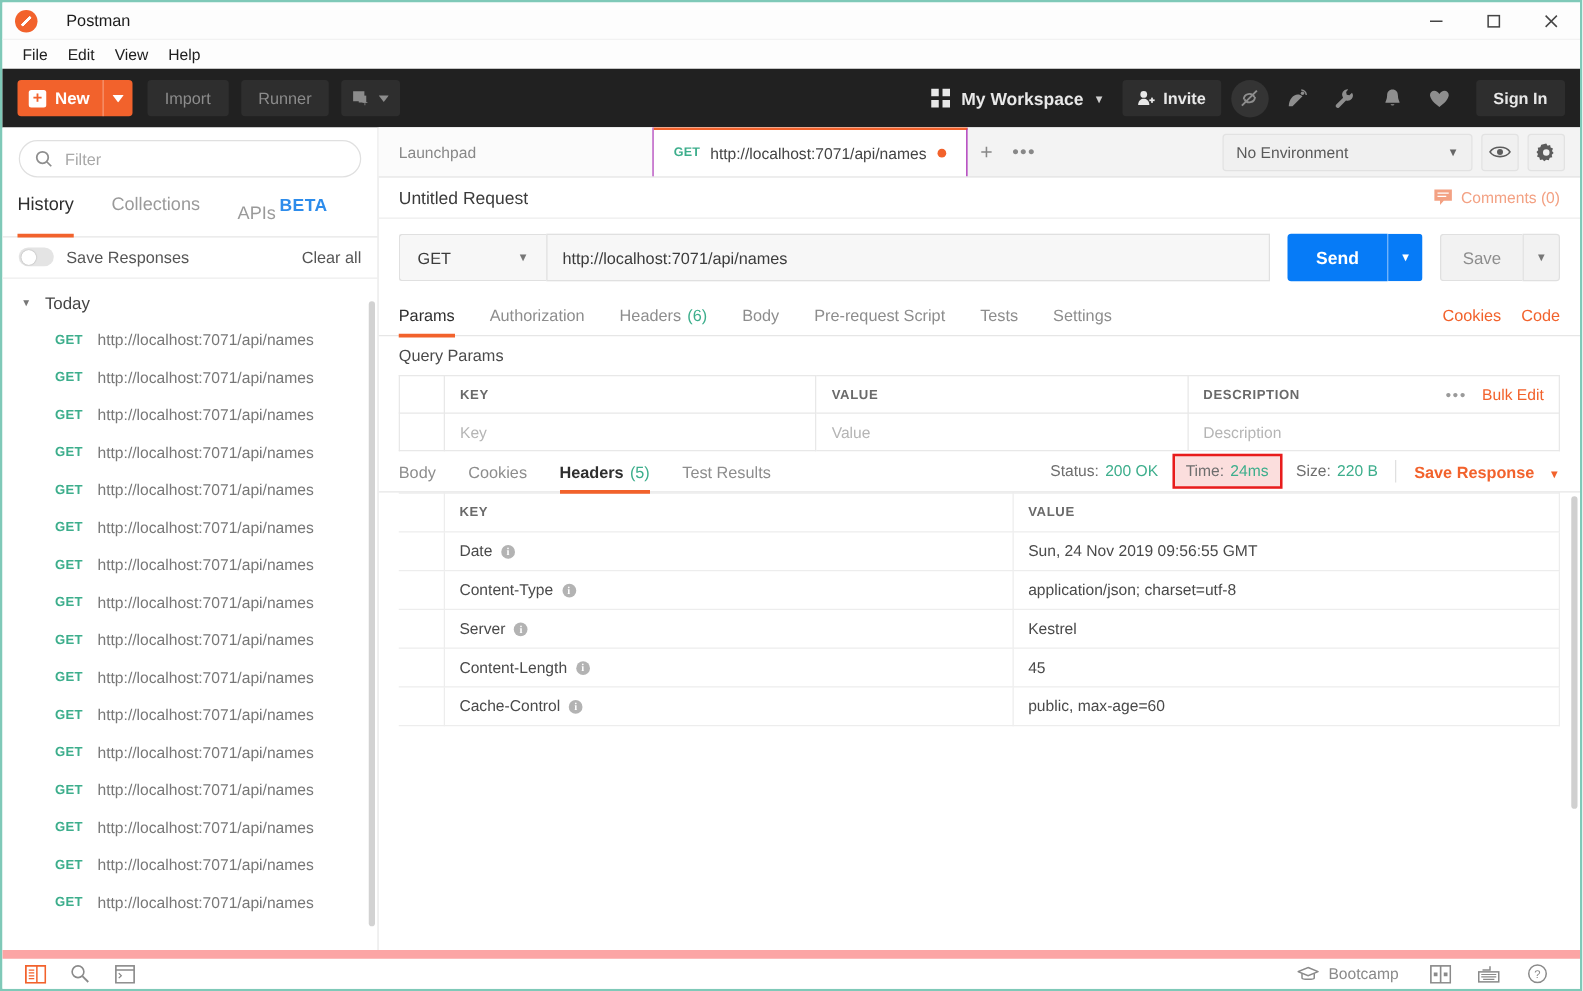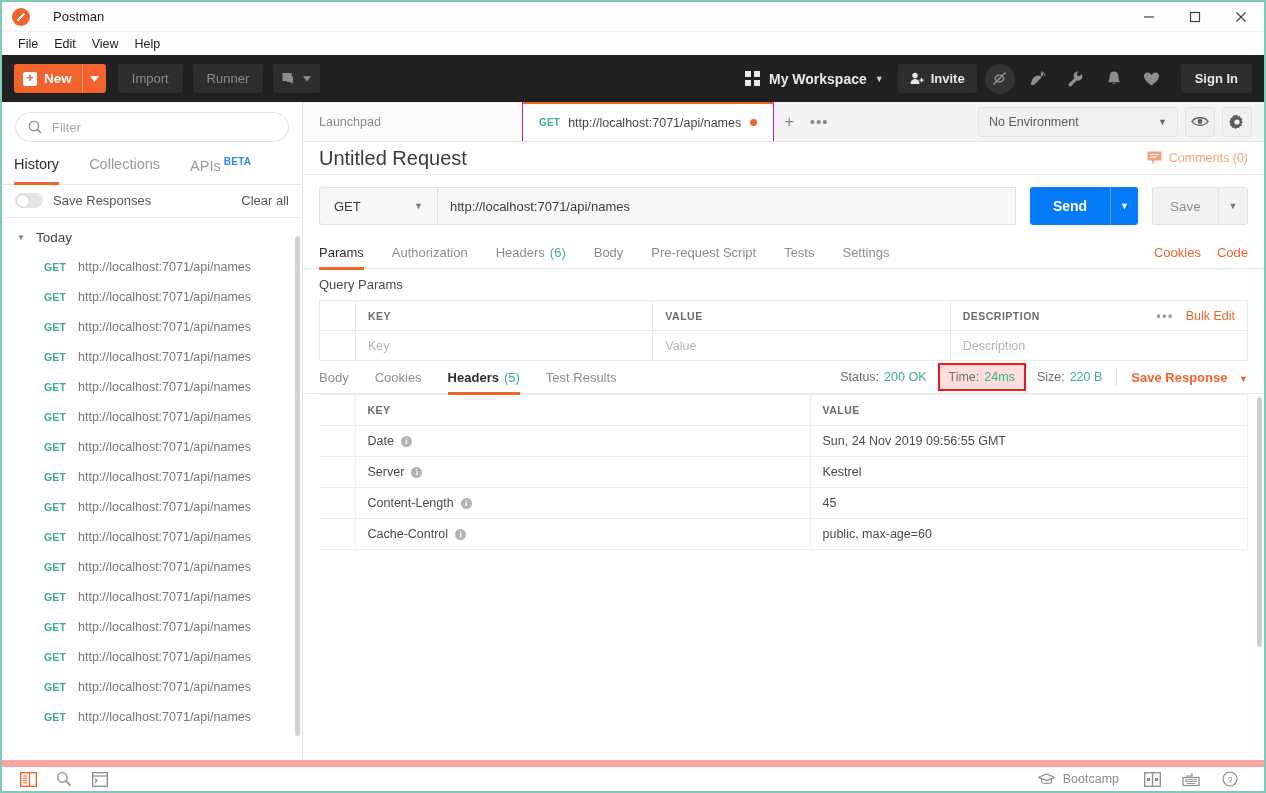--- a/index.html
+++ b/index.html
@@ -197,21 +197,21 @@
   }
   .side-tab.active { color: #2e2e2e; }
   .side-tab.active::after {
     content: "";
     position: absolute;
     left: 0; right: 0; bottom: -1px;
     height: 2.5px;
     background: #f2622c;
   }
   .beta {
-    font-size: 10px;
+    font-size: 14px;
     color: #2d8ceb;
     font-weight: bold;
     vertical-align: super;
     margin-left: 3px;
     letter-spacing: .3px;
   }
   .save-row {
     height: 33px;
     display: flex; align-items: center;
     padding: 0 13px;
@@ -346,21 +346,21 @@
     color: #5c5c5c;
   }
 
   .req-title-row {
     height: 33px;
     flex: 0 0 33px;
     display: flex; align-items: center;
     padding: 0 16px;
     border-bottom: 1px solid #ededed;
   }
-  .req-title { font-size: 20px; color: #3b3b3b; }
+  .req-title { font-size: 14px; color: #3b3b3b; }
   .comments {
     margin-left: auto;
     display: flex; align-items: center;
     color: #f3a183;
     font-size: 12.5px;
   }
   .comments svg { margin-right: 7px; }
 
   .url-row {
     display: flex; align-items: center;
@@ -979,20 +979,25 @@
             </tr>
           </thead>
           <tbody id="resp-rows">
               <tr>
                 <td style="width: 36px;"></td>
                 <td><span>Date</span><span class="info-i">i</span></td>
                 <td>Sun, 24 Nov 2019 09:56:55 GMT</td>
               </tr>
               <tr>
                 <td style="width: 36px;"></td>
+                <td><span>Content-Type</span><span class="info-i">i</span></td>
+                <td>application/json; charset=utf-8</td>
+              </tr>
+              <tr>
+                <td style="width: 36px;"></td>
                 <td><span>Server</span><span class="info-i">i</span></td>
                 <td>Kestrel</td>
               </tr>
               <tr>
                 <td style="width: 36px;"></td>
                 <td><span>Content-Length</span><span class="info-i">i</span></td>
                 <td>45</td>
               </tr>
               <tr>
                 <td style="width: 36px;"></td>

